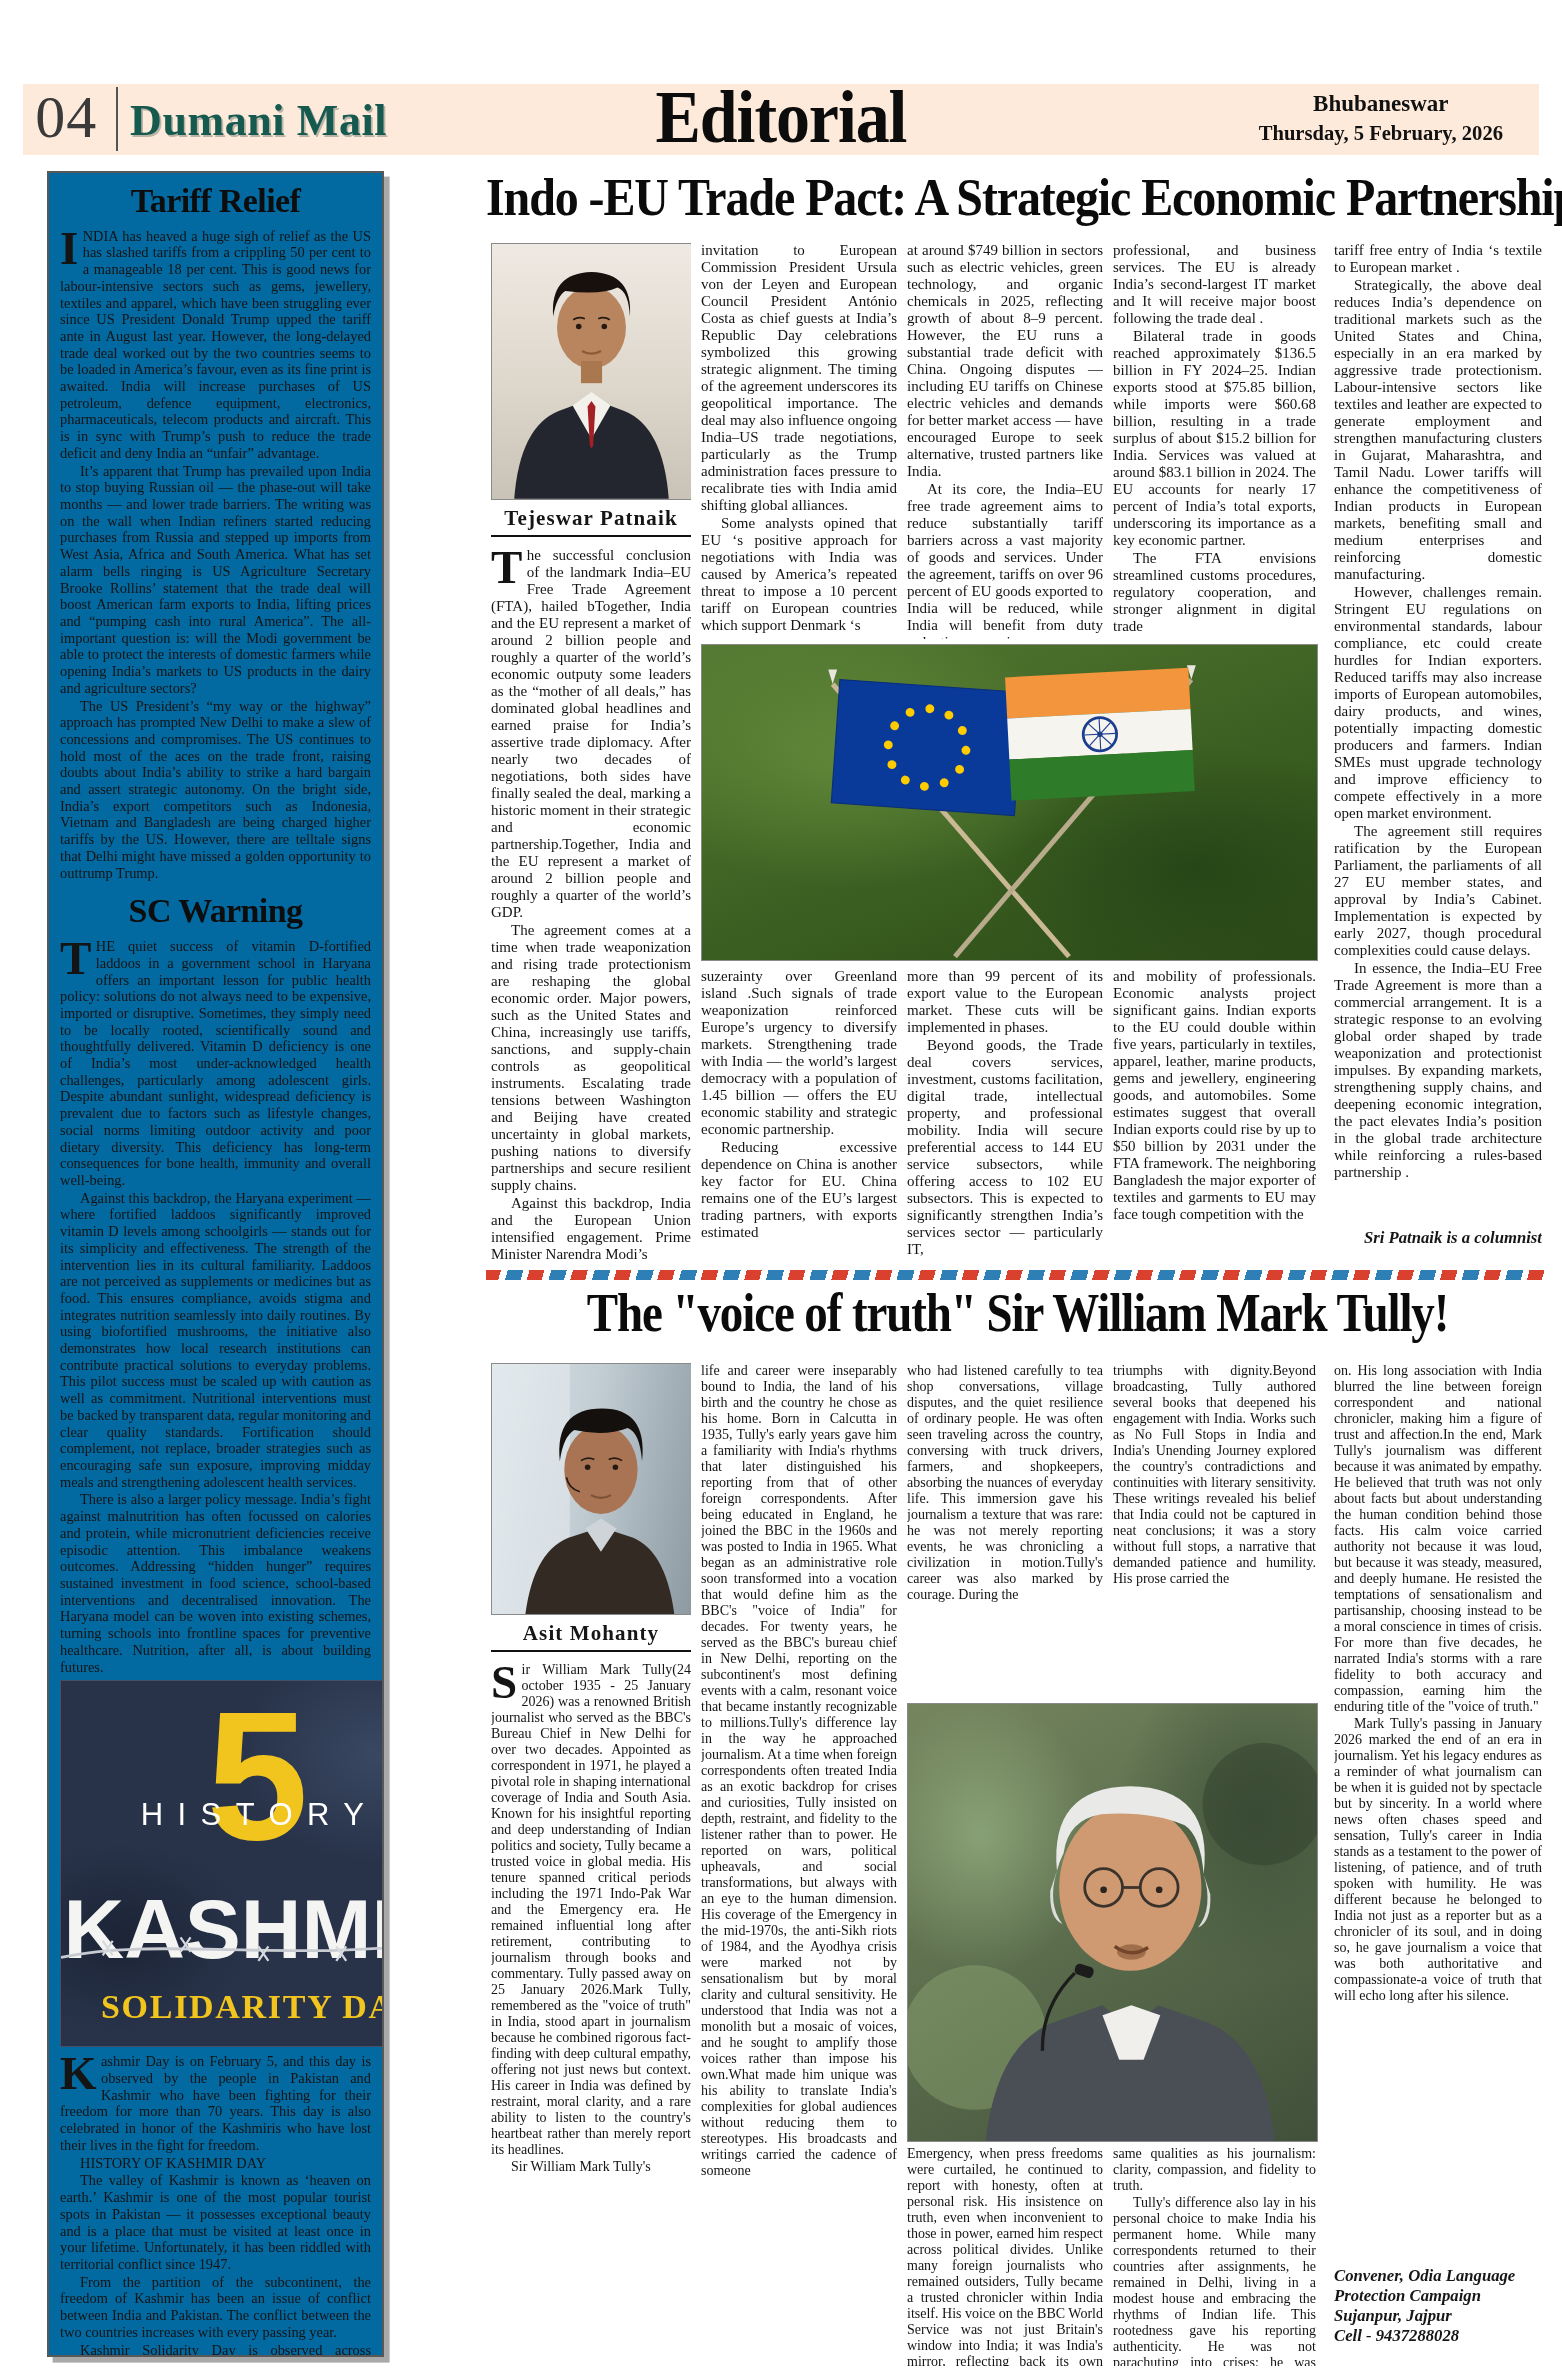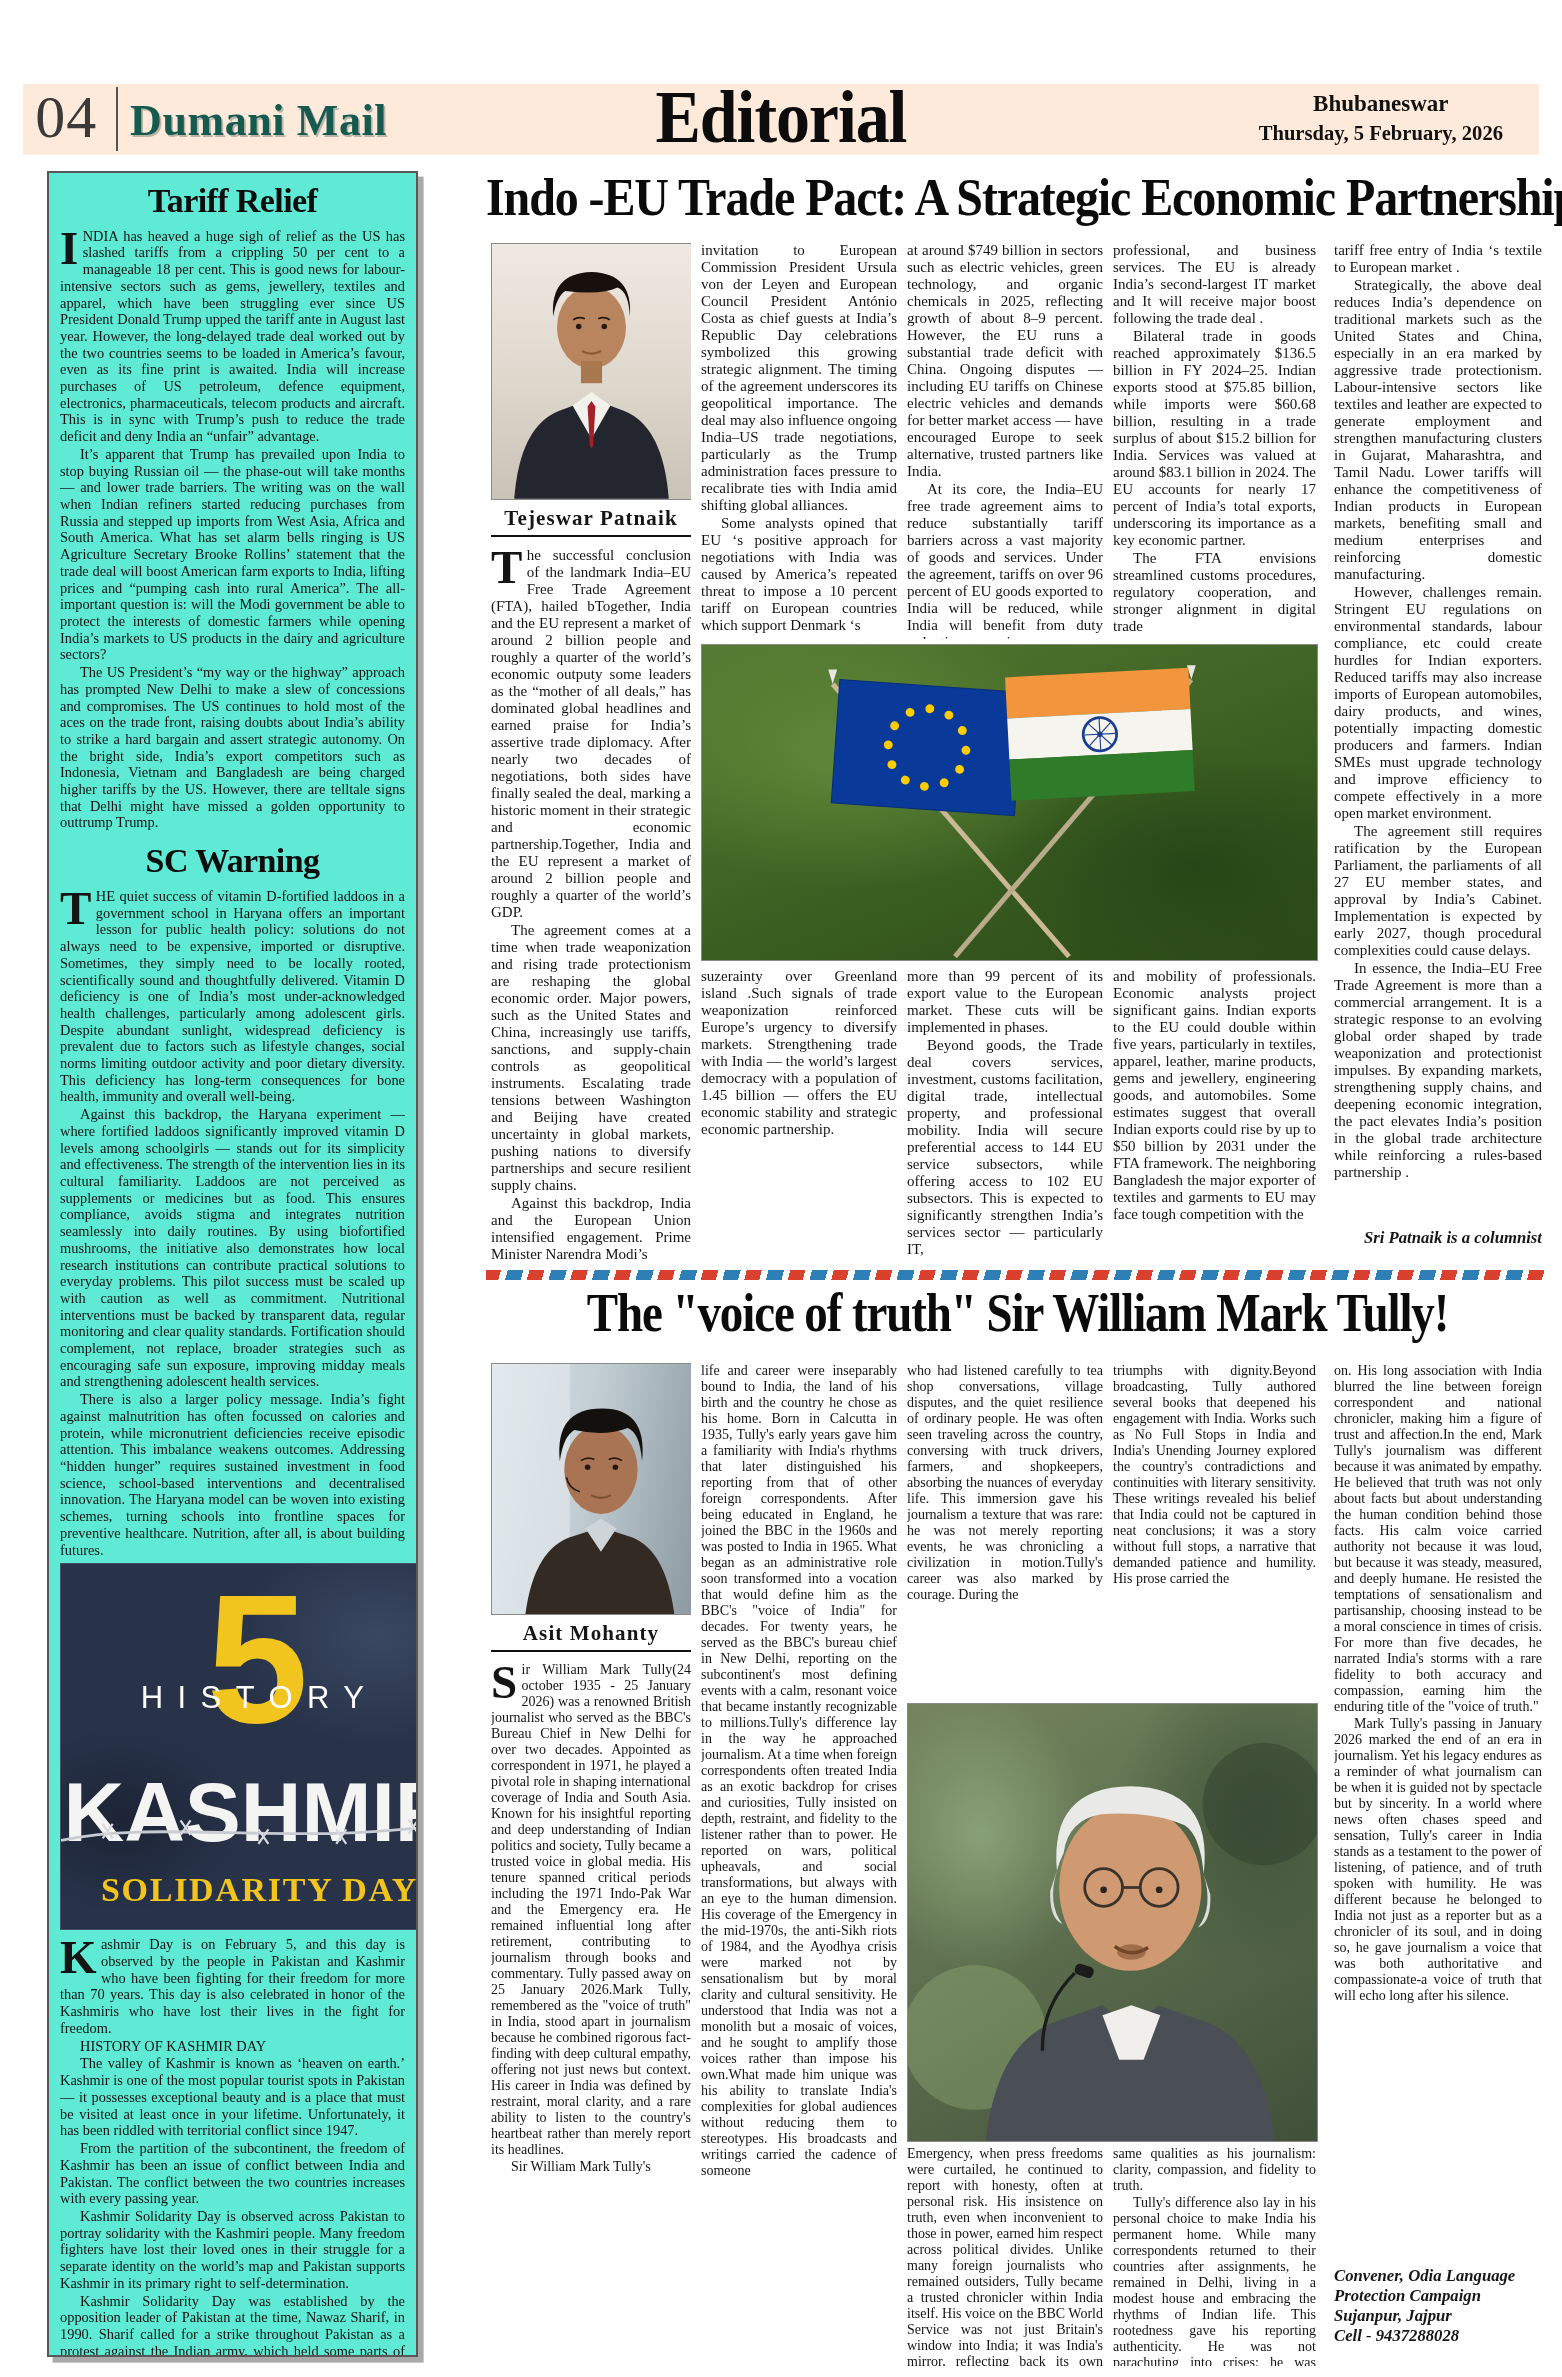--- a/index.html
+++ b/index.html
@@ -25,22 +25,22 @@
     position:absolute; left:0; right:0; top:-9px; text-align:center;
     font-size:68px; font-weight:bold; color:#0c0c0c; letter-spacing:-1.1px;
     transform:scaleY(1.08); transform-origin:top center;
   }
   .hdr-right { position:absolute; right:36px; top:6.7px; text-align:center; }
   .hdr-city { font-size:23px; font-weight:bold; color:#111; }
   .hdr-date { font-size:20.6px; font-weight:bold; color:#111; margin-top:5.6px; }
 
   
   .sidebar {
-    position:absolute; left:47px; top:171px; width:371px; height:2186px;
-    background:#5eead4; border:2.2px solid #585858; box-sizing:border-box;
+    position:absolute; left:47px; top:171px; width:337px; height:2186px;
+    background:#0369a1; border:2.2px solid #585858; box-sizing:border-box;
     box-shadow:5.6px 5.6px 0 #a9a9a9; padding:3.3px 11px; overflow:hidden;
   }
   .sb-title {
     font-size:34px; font-weight:bold; text-align:center; margin:5.6px 0 7.8px 0;
     letter-spacing:-0.6px; color:#0d0d0d;
   }
   .para {
     font-size:14.4px; line-height:16.7px; text-align:justify; text-indent:20px;
     margin:0 0 1.1px 0; color:#141414;
   }
@@ -263,20 +263,21 @@
           <line x1="137" y1="111" x2="193" y2="111"></line>
         <line x1="145" y1="91" x2="185" y2="131"></line>
           <line x1="185" y1="91" x2="145" y2="131"></line>
       </g>
     </g>
   </svg>
 </div>
 
 <div class="art-col" style="left:701px; top:968px; width:196px; height:295px;">
     <p class="para">suzerainty over Greenland island .Such signals of trade weaponization reinforced Europe’s urgency to diversify markets. Strengthening trade with India — the world’s largest democracy with a population of 1.45 billion — offers the EU economic stability and strategic economic partnership.</p>
+    <p class="para">Reducing excessive dependence on China is another key factor for EU. China remains one of the EU’s largest trading partners, with exports estimated</p>
   </div>
 <div class="art-col" style="left:907px; top:968px; width:196px; height:295px;">
     <p class="para">more than 99 percent of its export value to the European market. These cuts will be implemented in phases.</p>
     <p class="para">Beyond goods, the Trade deal covers services, investment, customs facilitation, digital trade, intellectual property, and professional mobility. India will secure preferential access to 144 EU service subsectors, while offering access to 102 EU subsectors. This is expected to significantly strengthen India’s services sector — particularly IT,</p>
   </div>
 <div class="art-col" style="left:1113px; top:968px; width:203px; height:295px;">
     <p class="para">and mobility of professionals. Economic analysts project significant gains. Indian exports to the EU could double within five years, particularly in textiles, apparel, leather, marine products, gems and jewellery, engineering goods, and automobiles. Some estimates suggest that overall Indian exports could rise by up to $50 billion by 2031 under the FTA framework. The neighboring Bangladesh the major exporter of textiles and garments to EU may face tough competition with the</p>
   </div>
 
 <div class="art-col" style="left:1334px; top:242px; width:208px; height:998px;">

